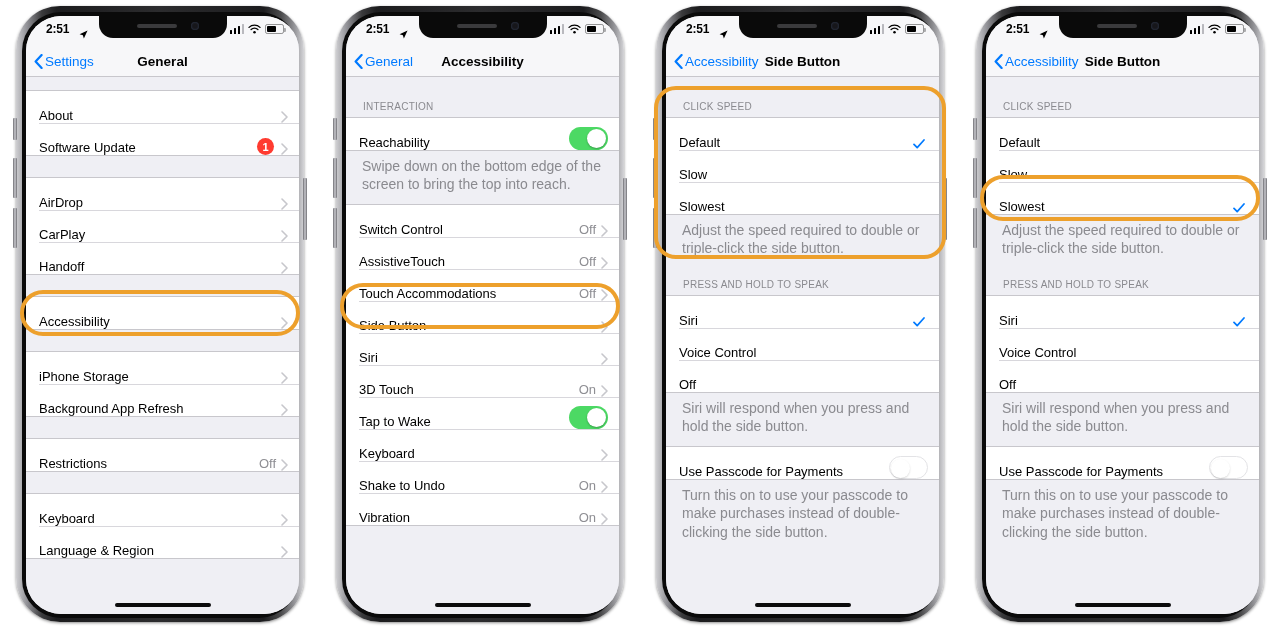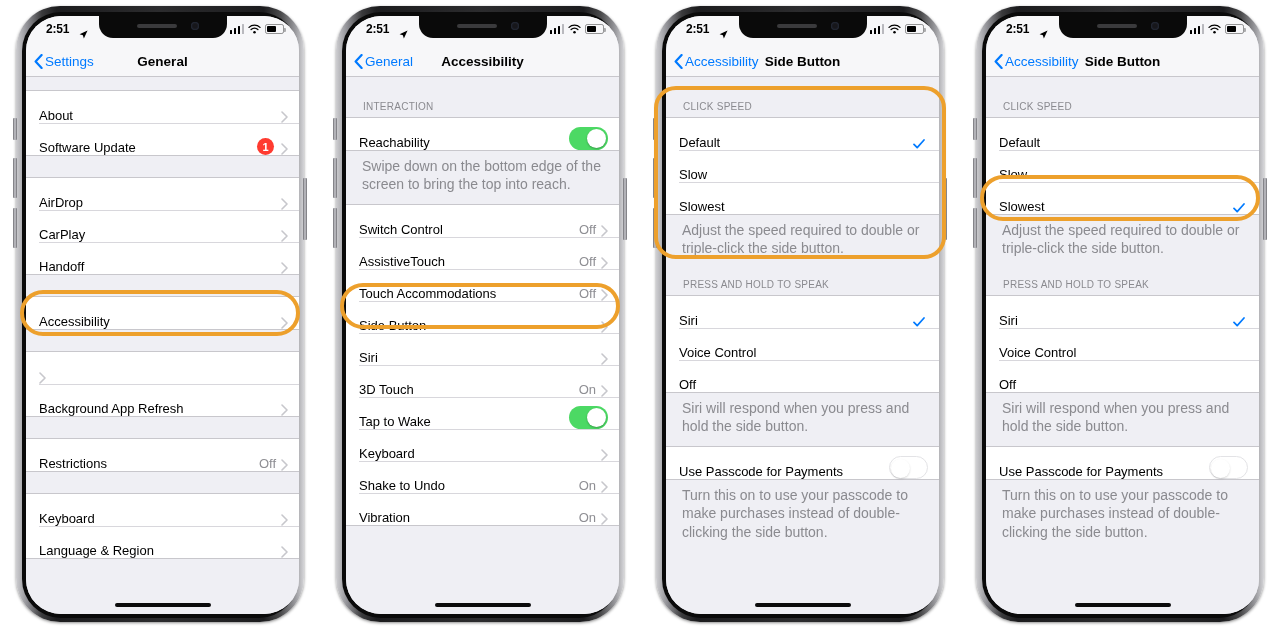--- a/index.html
+++ b/index.html
@@ -292,20 +292,21 @@
             <div class="row">
               <span class="label">Accessibility</span>
               <svg class="chev" viewBox="0 0 7 12">
                 <path d="M1 1 L6 6 L1 11" fill="none" stroke="#c7c7cc" stroke-width="1.6" stroke-linecap="round" stroke-linejoin="round"></path>
               </svg>
             </div>
           </div>
           <div class="gap"></div>
           <div class="group">
             <div class="row">
+              <span class="label">iPhone Storage</span>
               <svg class="chev" viewBox="0 0 7 12">
                 <path d="M1 1 L6 6 L1 11" fill="none" stroke="#c7c7cc" stroke-width="1.6" stroke-linecap="round" stroke-linejoin="round"></path>
               </svg>
             </div>
             <div class="row">
               <span class="label">Background App Refresh</span>
               <svg class="chev" viewBox="0 0 7 12">
                 <path d="M1 1 L6 6 L1 11" fill="none" stroke="#c7c7cc" stroke-width="1.6" stroke-linecap="round" stroke-linejoin="round"></path>
               </svg>
             </div>

